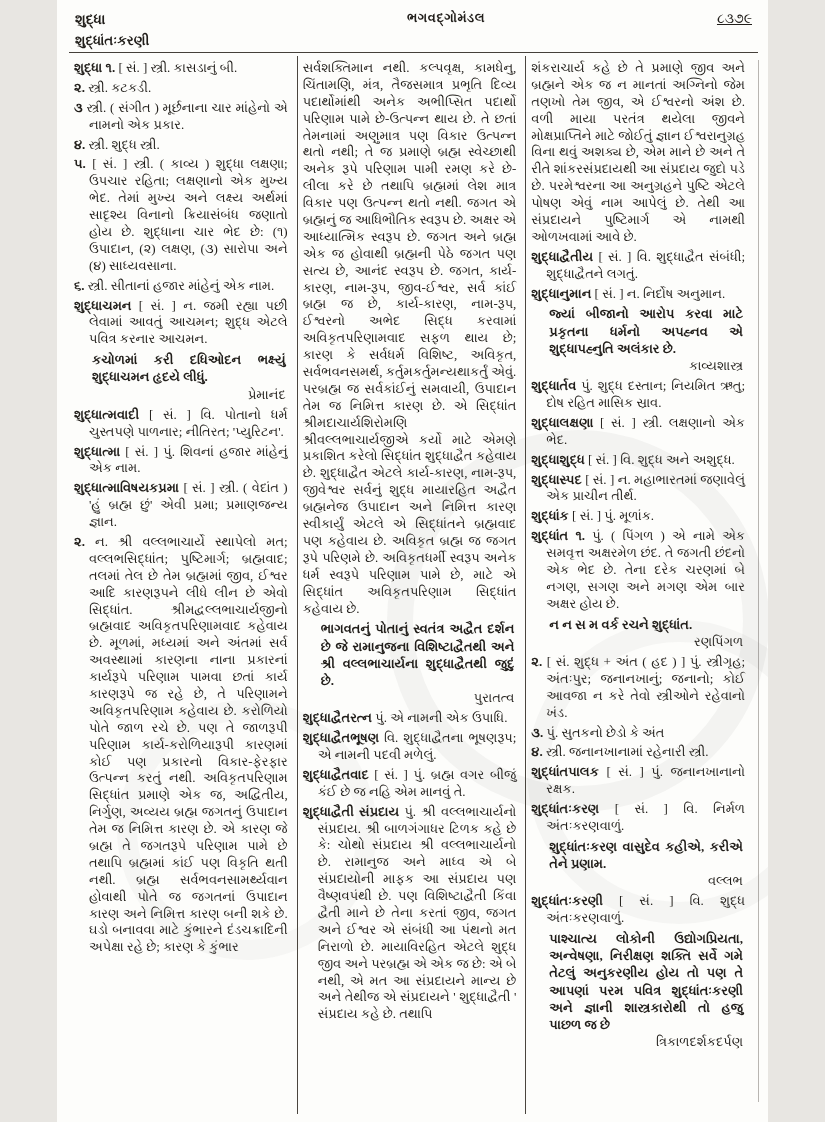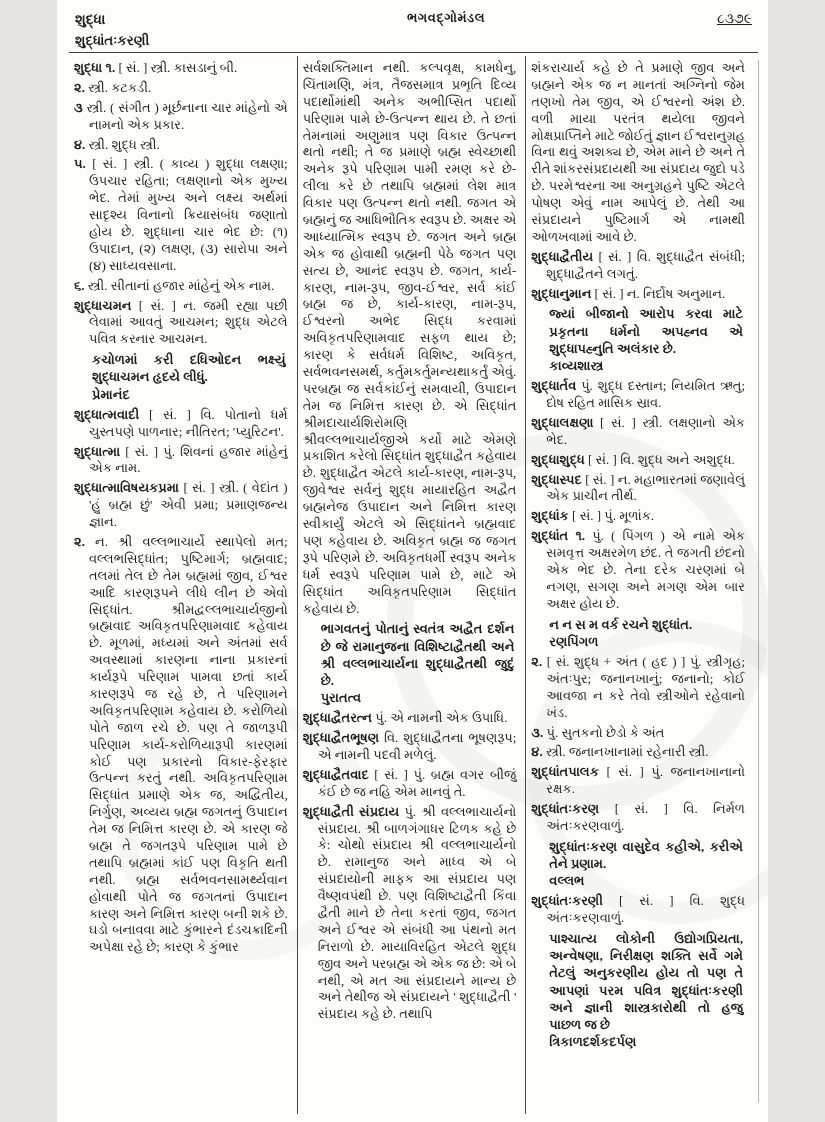--- a/index.html
+++ b/index.html
@@ -20,21 +20,21 @@
   .rule{position:absolute;left:12px;right:10px;top:52px;border-top:1.3px solid #45403a;}
   .edge-line{position:absolute;right:9px;top:60px;bottom:20px;border-left:1px solid rgba(70,64,58,0.38);}
   .columns{position:absolute;top:56px;left:12px;right:14px;bottom:8px;display:flex;}
   .col{flex:1;padding:4px 9px 0 5px;overflow:hidden;text-align:justify;font-size:13px;line-height:1.30;}
   .col + .col{border-left:1px solid #4a453e;}
   .para{margin:0 0 3px 0;padding-left:15px;text-indent:-15px;}
   .para.cont{padding-left:0;text-indent:0;font-family:Liberation Serif, serif;}
   .hw{font-weight:700;}
   .quote{font-size:13px;line-height:1.32;margin:1px 2px 4px 18px;text-align:justify;}
   .qtext{font-weight:600;}
-  .attr{display:block;text-align:left;font-weight:700;}
+  .attr{display:block;text-align:right;font-weight:400;}
 </style>
 </head>
 <body>
 
 <div class="page">
   <div class="watermark wm1"></div>
   <div class="watermark wm2"></div>
   <div class="watermark wm3"></div>
 
   <header class="header">

